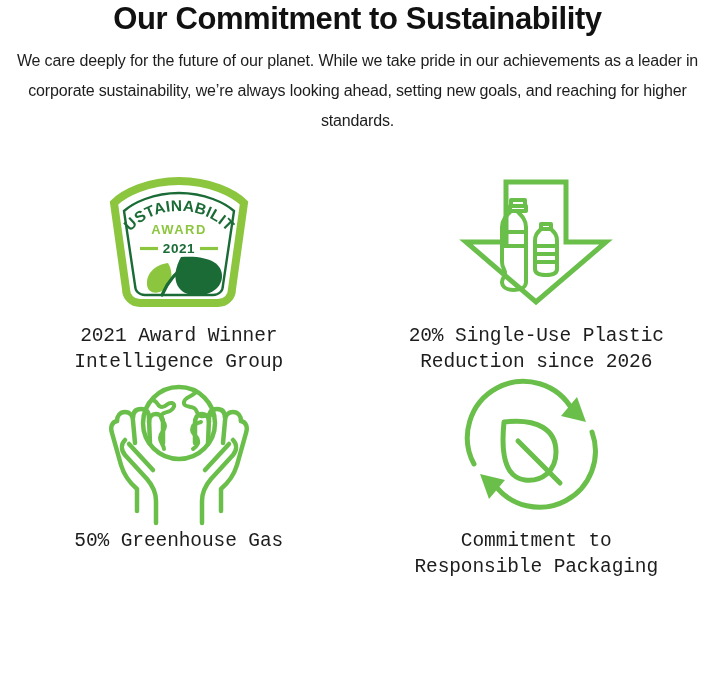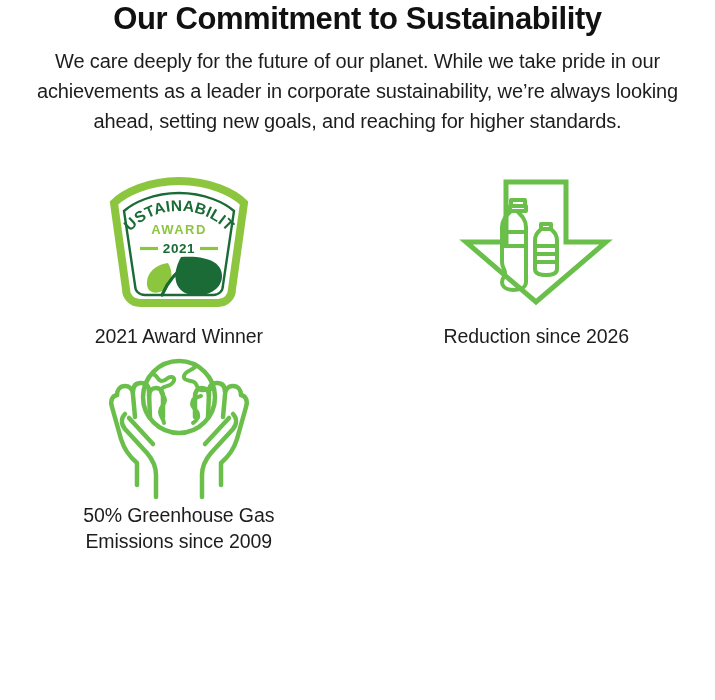--- a/index.html
+++ b/index.html
@@ -34,21 +34,21 @@
     font-size: 31px;
     font-weight: bold;
     letter-spacing: -0.4px;
     line-height: 36px;
     padding-top: 1px;
     color: #111111;
   }
 
   .intro {
     margin-top: 9px;
-    font-size: 20px;
+    font-size: 16px;
     line-height: 30px;
     color: #1d1d1d;
     padding: 0 2px;
     letter-spacing: -0.15px;
   }
 
   
   .grid {
     position: absolute;
     top: 172px;
@@ -72,20 +72,21 @@
     justify-content: center;
   }
 
   .cell-caption {
     margin-top: 11px;
     text-align: center;
     font-size: 19.5px;
     line-height: 26px;
     color: #1d1d1d;
     letter-spacing: -0.1px;
+    font-family: Liberation Mono, monospace;
   }
 
   .cell-caption .line { display: block; }
 
   .row-2 .cell-icon { height: 145px; }
   .row-2 .cell-caption { margin-top: 8px; }
 
   svg { display: block; overflow: visible; }
 </style>
 </head>
@@ -123,20 +124,21 @@
 
           <path d="M64 86 C50 88 42 97 43 108 C44 116 52 118 60 113 C68 108 70 96 64 86 Z" fill="#8cc63f"></path>
 
           <path d="M77 80 C104 78 118 86 118 99 C118 112 104 120 88 118 C72 116 66 100 77 80 Z" fill="#1a6b35"></path>
 
           <path d="M58 118 C64 104 72 94 86 86" fill="none" stroke="#1a6b35" stroke-width="3.2" stroke-linecap="round"></path>
         </svg>
       </div>
       <div class="cell-caption">
         <span class="line">2021 Award Winner</span>
+        <span class="line">Intelligence Group</span>
       </div>
     </div>
 
     <div class="cell">
       <div class="cell-icon">
         <svg width="160" height="132" viewBox="0 0 160 132">
 
           <path d="M50 6 L110 6 L110 66 L150 66 L80 126 L10 66 L50 66 Z" fill="none" stroke="#6abf4b" stroke-width="5" stroke-linejoin="miter"></path>
 
           <g fill="none" stroke="#6abf4b" stroke-width="4" stroke-linejoin="round" stroke-linecap="round">
@@ -150,20 +152,21 @@
           <g fill="none" stroke="#6abf4b" stroke-width="4" stroke-linejoin="round" stroke-linecap="round">
             <path d="M85 48 h10 v5 h-10 z"></path>
             <path d="M85 53 c-4 4 -6 6 -6 12 v28 c0 4 4 6 11 6 c7 0 11 -2 11 -6 v-28 c0 -6 -2 -8 -6 -12 z"></path>
             <path d="M79 70 h22"></path>
             <path d="M79 78 h22"></path>
             <path d="M79 86 h22"></path>
           </g>
         </svg>
       </div>
       <div class="cell-caption">
+        <span class="line">20% Single-Use Plastic</span>
         <span class="line">Reduction since 2026</span>
       </div>
     </div>
 
     <div class="cell row-2">
       <div class="cell-icon">
         <svg width="168" height="140" viewBox="0 0 168 140">
           <g fill="none" stroke="#6abf4b" stroke-width="4.5" stroke-linecap="round" stroke-linejoin="round">
 
             <circle cx="84" cy="45" r="36"></circle>
@@ -188,19 +191,40 @@
               <path d="M38 40 c0 -6 3 -9 8 -9 c5 0 8 3 8 9 l1 26"></path>
               <path d="M54 44 c0 -5 3 -8 7 -8 c5 0 7 4 7 9 l0 20"></path>
               <path d="M30 62 c-4 4 -4 10 0 15 l22 24 c6 7 9 13 9 22 l0 22"></path>
               <path d="M34 66 l24 26"></path>
             </g>
           </g>
         </svg>
       </div>
       <div class="cell-caption">
         <span class="line">50% Greenhouse Gas</span>
-        <span class="line">Emissions since 2009</span>
-      </div>
-    </div>
-
+      </div>
+    </div>
+
+    <div class="cell row-2">
+      <div class="cell-icon">
+        <svg width="160" height="140" viewBox="0 0 160 140">
+          <g fill="none" stroke="#6abf4b" stroke-width="5" stroke-linecap="round">
+
+            <path d="M18 86 A 56 56 0 0 1 117 33"></path>
+
+            <path d="M136 54 A 56 56 0 0 1 38 106"></path>
+          </g>
+
+          <path d="M121 19 L130 44 L105 38 Z" fill="#6abf4b"></path>
+          <path d="M33 121 L24 96 L49 102 Z" fill="#6abf4b"></path>
+
+          <path d="M48 44 c34 -4 52 8 52 30 c0 19 -14 30 -31 28 c-17 -2 -25 -19 -21 -58 Z" fill="none" stroke="#6abf4b" stroke-width="5" stroke-linejoin="round"></path>
+          <path d="M62 63 L104 105" fill="none" stroke="#6abf4b" stroke-width="5" stroke-linecap="round"></path>
+        </svg>
+      </div>
+      <div class="cell-caption">
+        <span class="line">Commitment to</span>
+        <span class="line">Responsible Packaging</span>
+      </div>
+    </div>
 
   </div>
 </div>
 
 </body></html>

